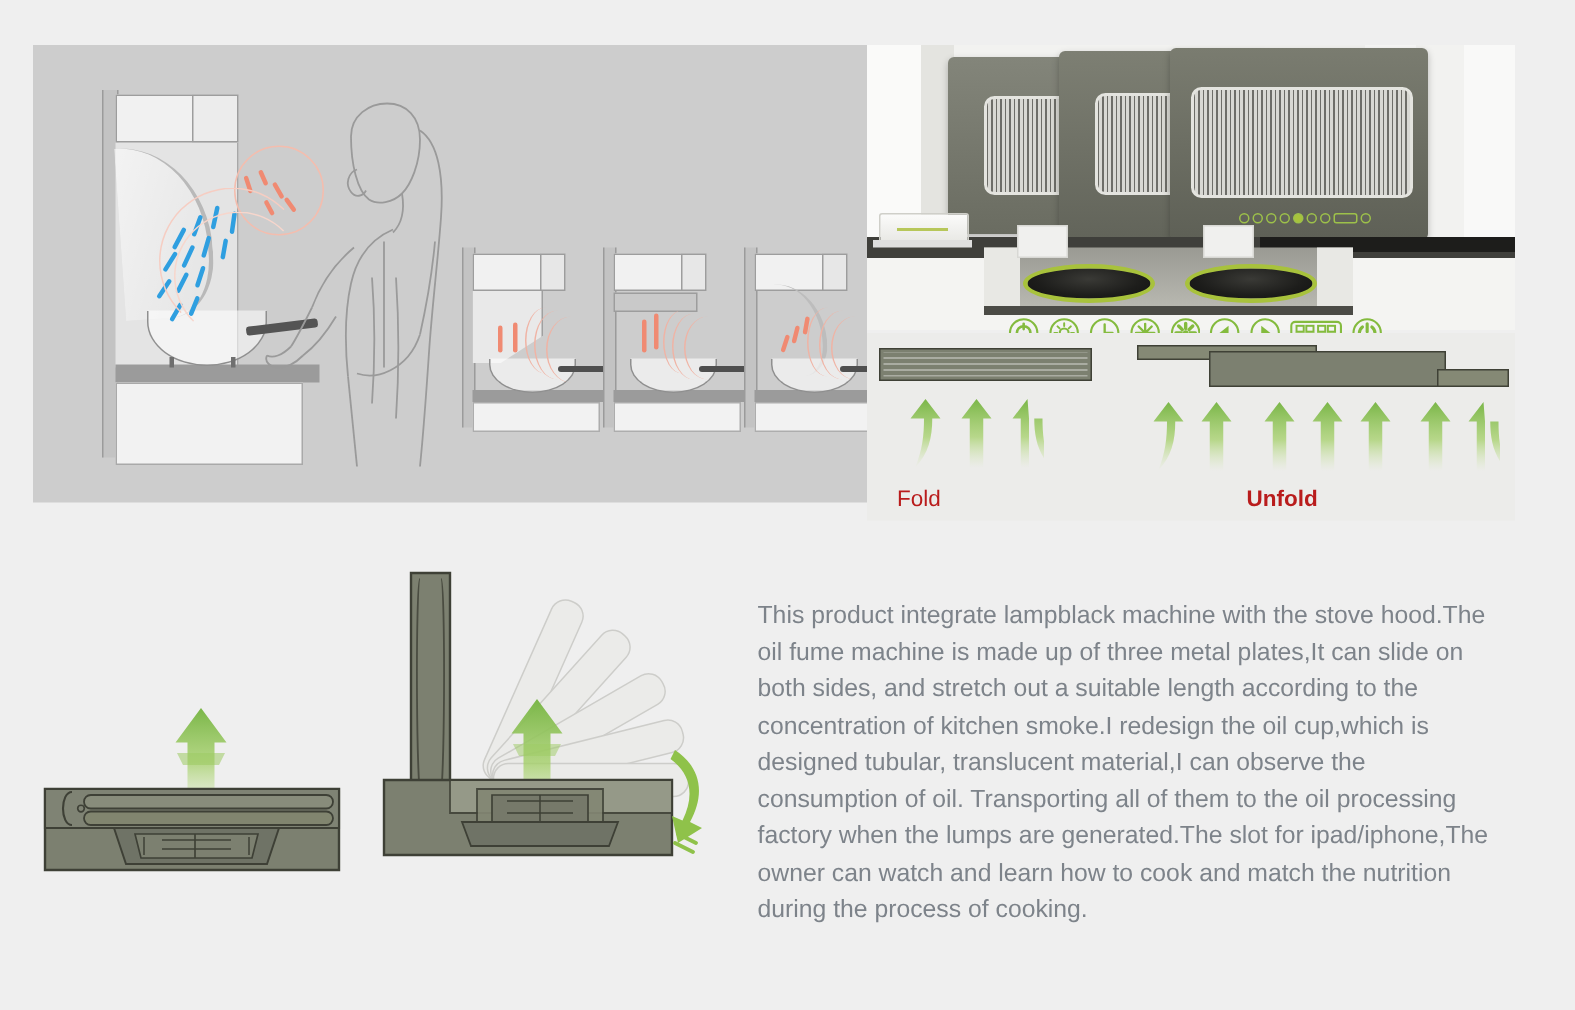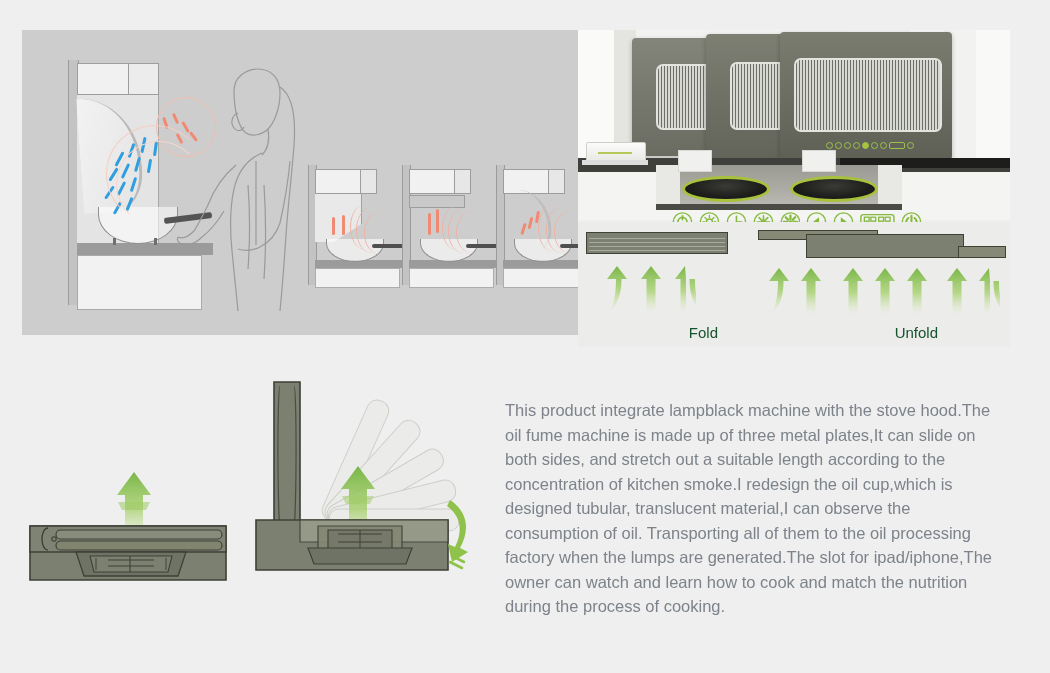--- a/index.html
+++ b/index.html
@@ -113,21 +113,21 @@
 
   
   #foldunfold { position:absolute; left:578px; top:222px; width:432px; height:125px; background:#ececea; }
   .plate-bar { position:absolute; background:#7c8070; border:1px solid #3f4136; box-sizing:border-box; }
   .plate-bar.thin { background:#858975; }
   .fold-tex {
     position:absolute; left:2px; right:2px; top:2px; bottom:2px;
     background-image: repeating-linear-gradient(0deg, rgba(255,255,255,0.35) 0, rgba(255,255,255,0.35) 1px, rgba(0,0,0,0) 1px, rgba(0,0,0,0) 4px);
   }
   .fu-label {
-    position:absolute; font-size:15px; color:#14532d; text-align:right; width:120px;
+    position:absolute; font-size:15px; color:#b91c1c; text-align:left; width:120px;
   }
 
   
   .garrow { position:absolute; width:22px; height:46px; }
 
   
   #diagram-fold { position:absolute; left:18px; top:440px; width:232px; height:160px; }
   #diagram-rotate { position:absolute; left:252px; top:370px; width:248px; height:232px; }
 
   
@@ -415,21 +415,21 @@
       </svg>
       <svg class="garrow" style="left:328px;top:46px;" viewBox="0 0 22 46">
         <path d="M11 0 L21 13 L15.5 13 L15.5 46 L6.5 46 L6.5 13 L1 13 Z" fill="url(#ga1)"></path>
       </svg>
       <svg class="garrow" style="left:368px;top:46px;" viewBox="0 0 22 46">
         <path d="M11 0 L21 13 L15.5 13 L15.5 46 L6.5 46 L6.5 13 L1 13 Z" fill="url(#ga1)"></path>
       </svg>
       <svg class="garrow" style="left:400px;top:46px;" viewBox="0 0 22 46">
         <path d="M11 0 L21 13 L15.5 13 C15.5 26 18 36 27 46 C22 34 21 24 21 13 Z M11 0 L1 13 L6.5 13 L6.5 46 L12 46 L12 13 Z" fill="url(#ga1)"></path>
       </svg>
-      <div class="fu-label" style="left:240px;top:102px;">Unfold</div>
+      <div class="fu-label" style="left:253px;top:102px;font-weight:bold;">Unfold</div>
     </div>
   </div>
 
   <div id="diagram-fold">
     <svg width="232" height="160" viewBox="0 0 232 160">
       <defs>
         <linearGradient id="ga2" x1="0" y1="0" x2="0" y2="1">
           <stop offset="0%" stop-color="#7ab648"></stop>
             <stop offset="50%" stop-color="#a5d06a" stop-opacity="0.8"></stop>
             <stop offset="100%" stop-color="#cfe6a8" stop-opacity="0"></stop>

